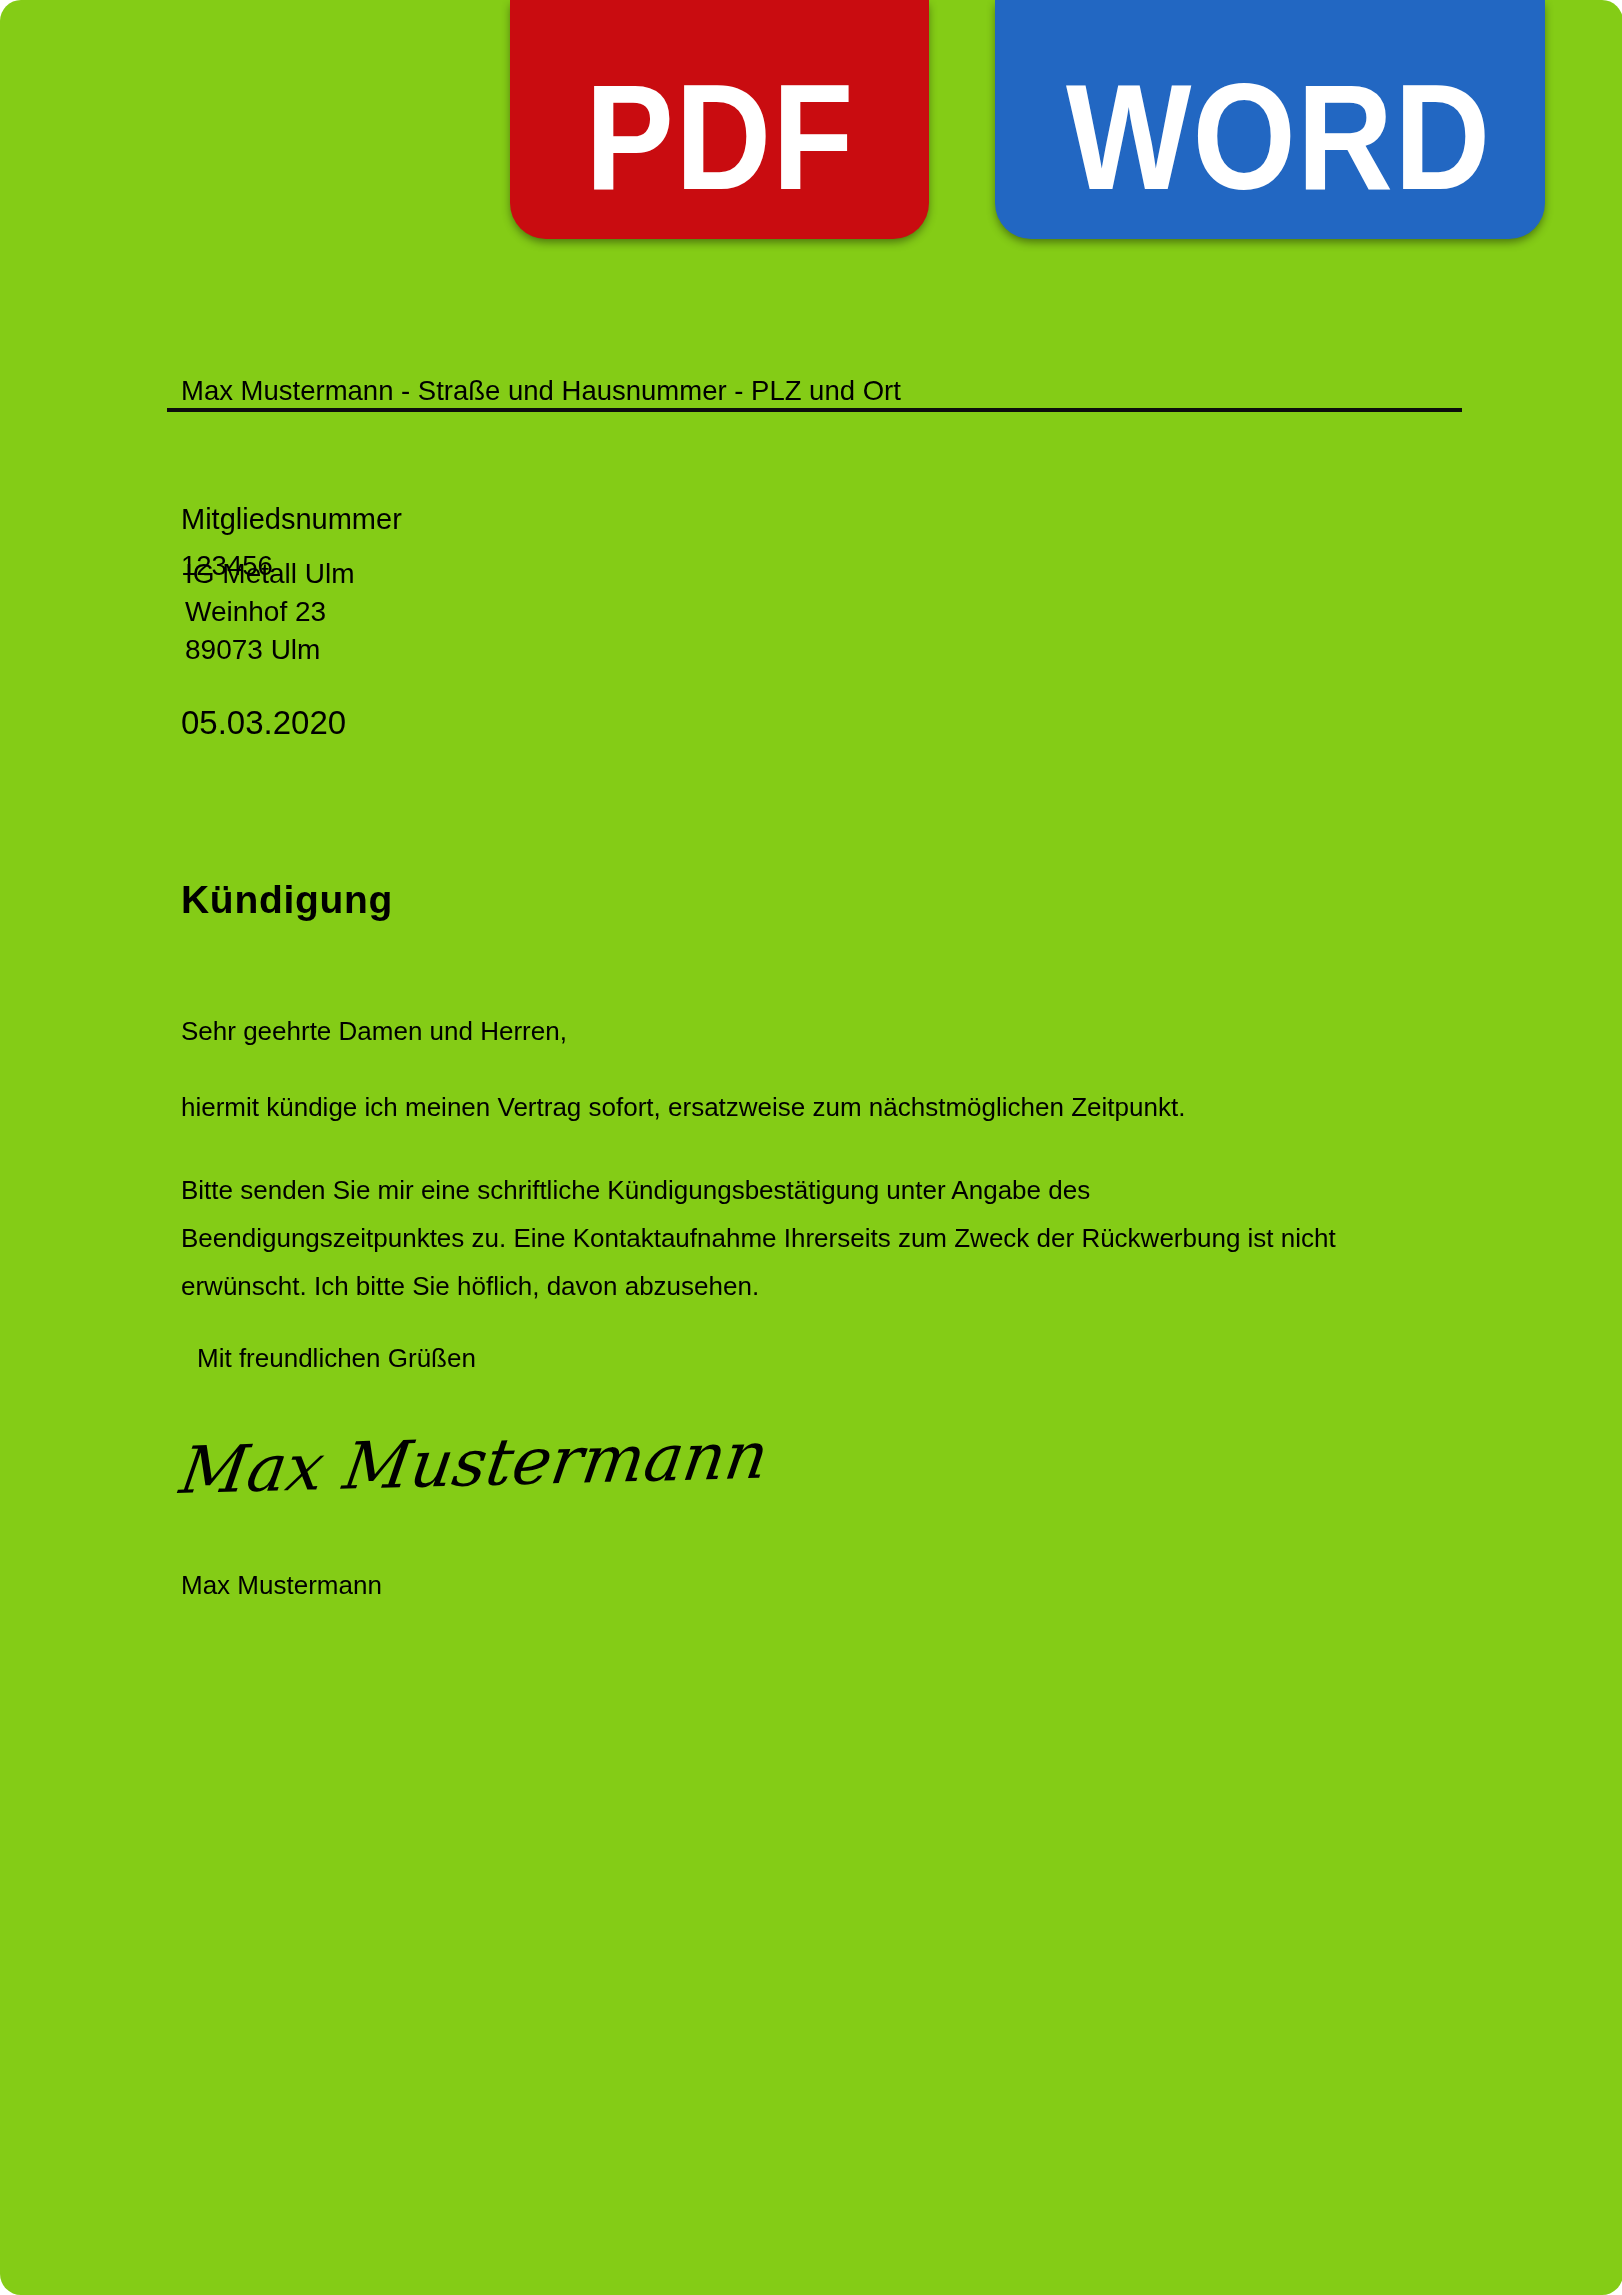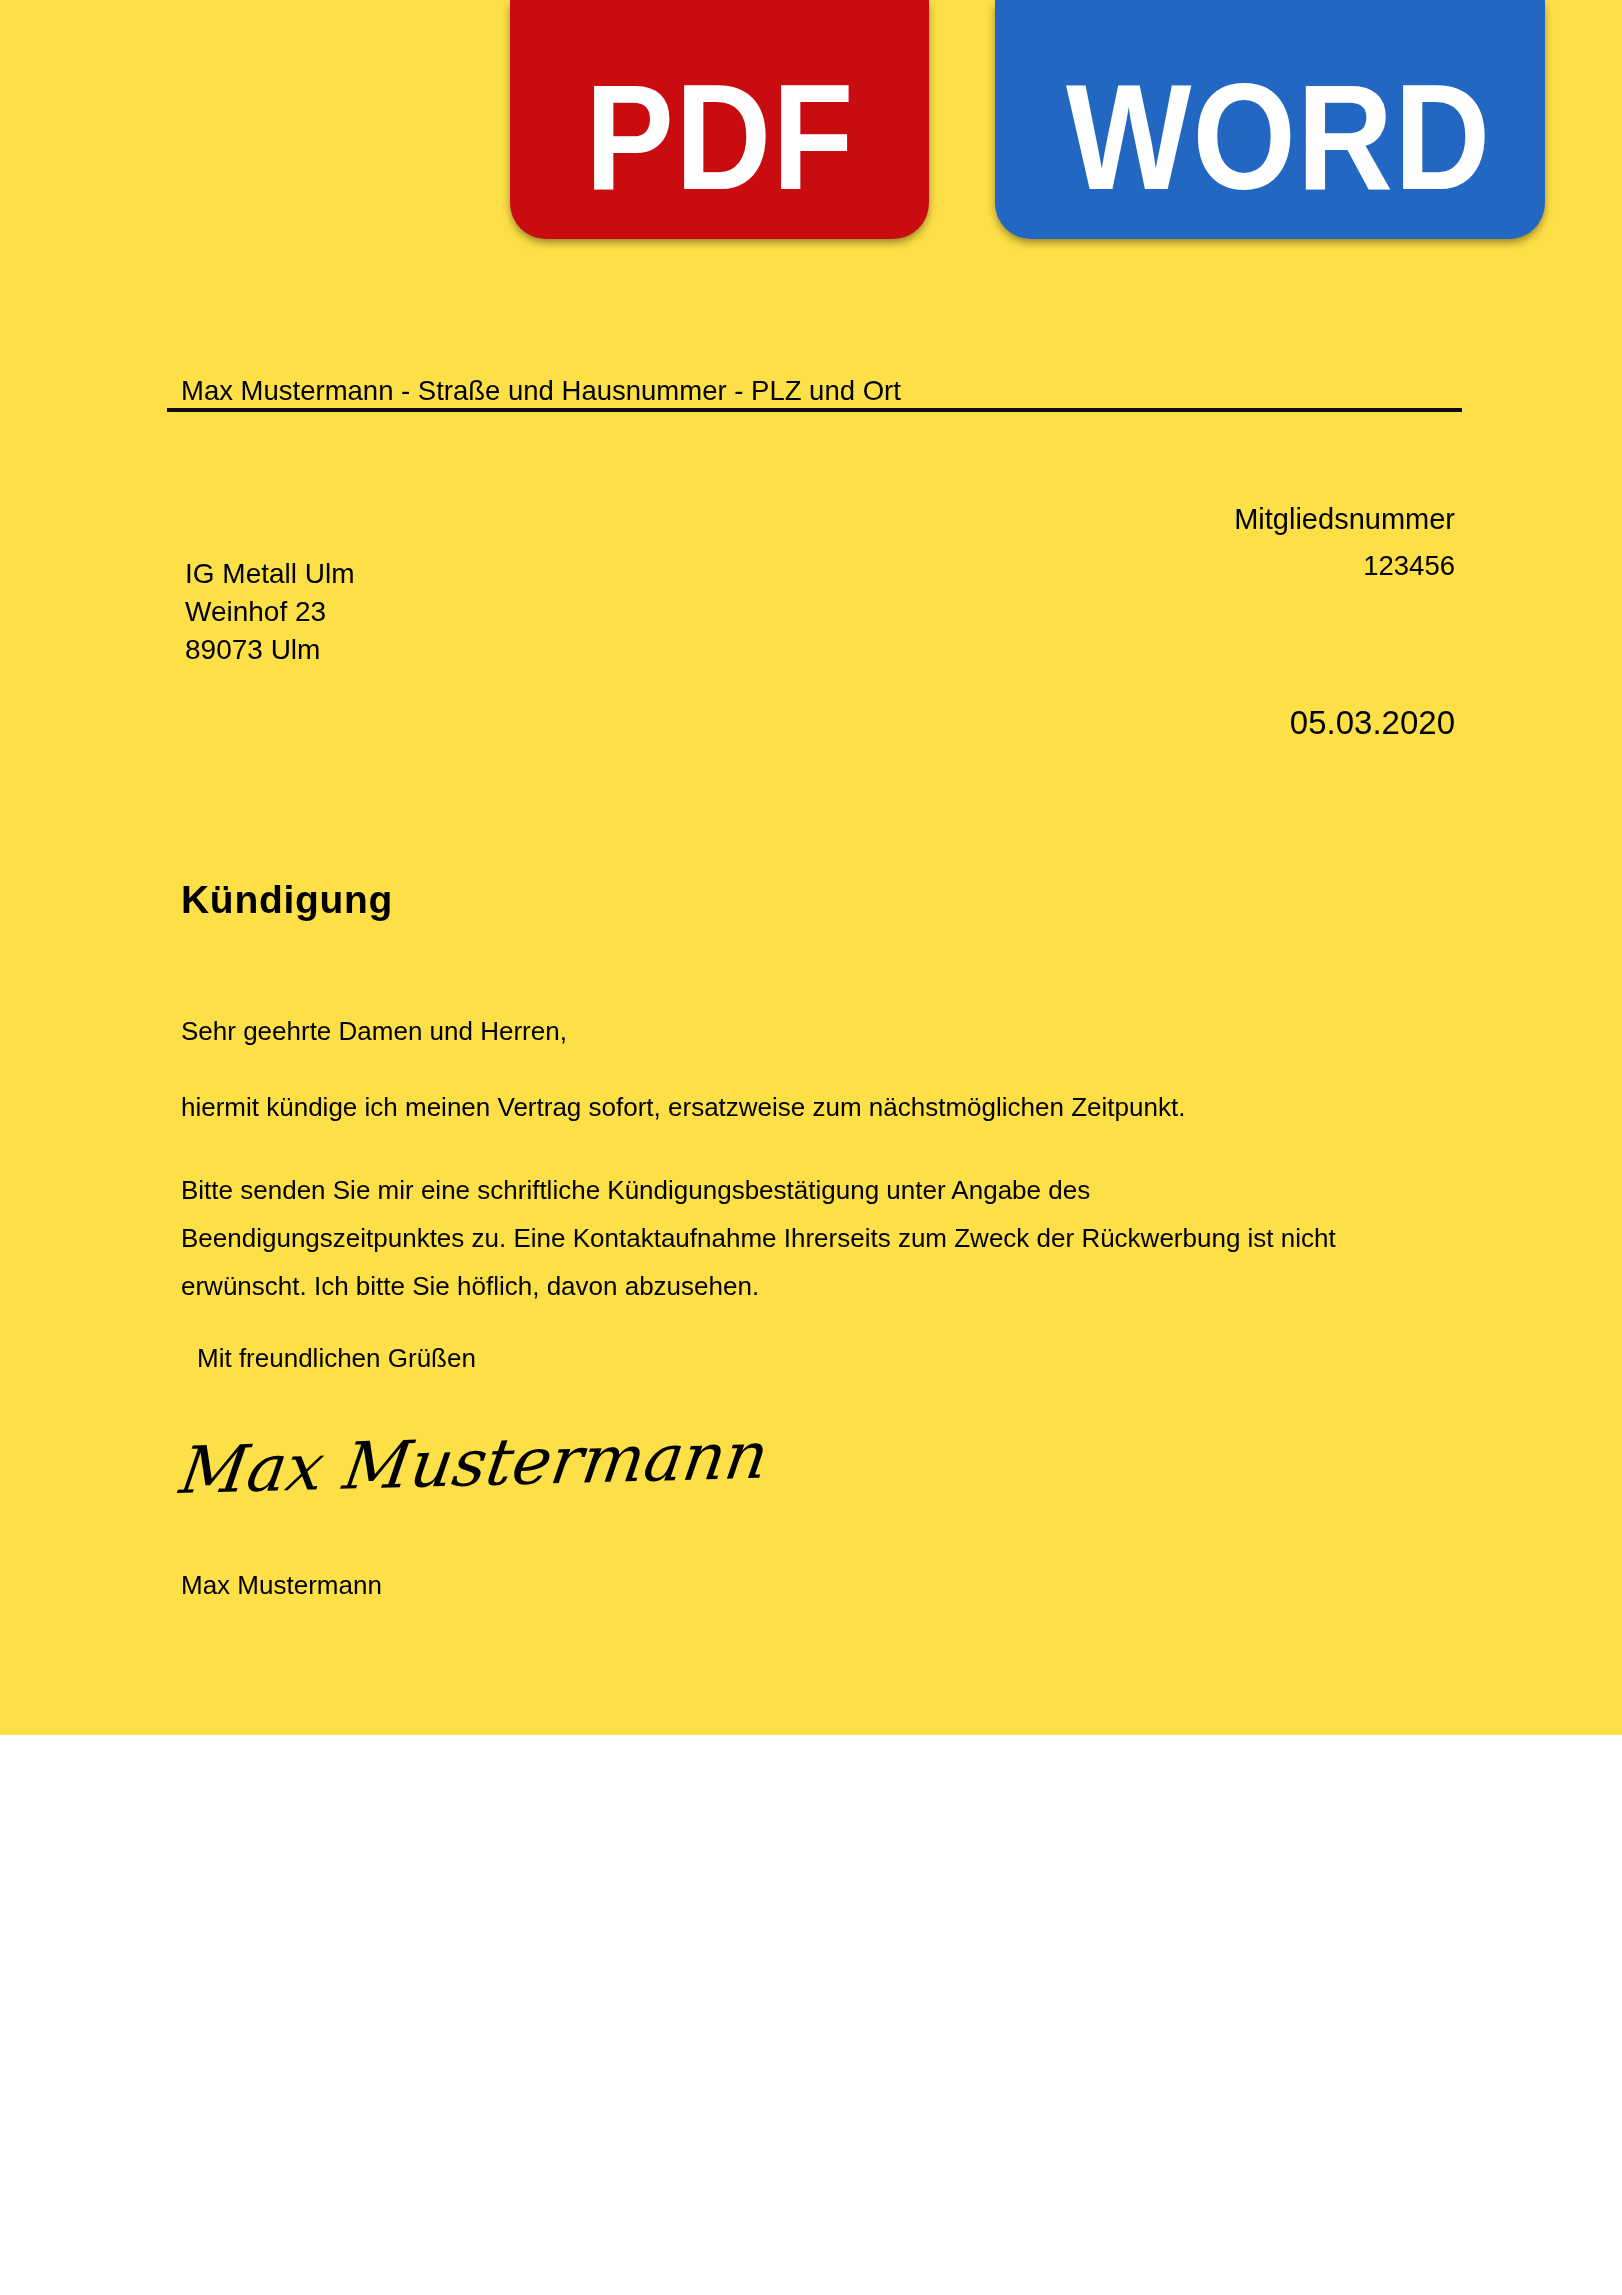--- a/index.html
+++ b/index.html
@@ -1,24 +1,25 @@
 <!DOCTYPE html>
 <html style="font-size:10.5px"><head>
 <meta charset="utf-8">
 <style>
   * { margin:0; padding:0; box-sizing:border-box; }
   html,body { background:#ffffff; }
   .page {
     position:relative;
     width:1623px;
-    height:1735px;
-    background:#fde047;
+    height:2295px;
+    background:#84cc16;
     font-family:"Liberation Sans", sans-serif;
     color:#000000;
     overflow:hidden;
+    border-radius:21px;
   }
 
   
   .dl-btn {
     position:absolute;
     top:0;
     display:flex;
     align-items:center;
     justify-content:center;
     padding-top:34px;
@@ -38,21 +39,21 @@
     transform-origin:center;
   }
   .btn-pdf  { left:510px;  width:419px; height:239px; }
   .btn-word { left:995px; width:550px; height:239px;padding-left:17px; }
 
   
   .abs { position:absolute; line-height:1.25; }
   .sender-line { left:181px; top:374px; font-size:27.5px; }
   .rule { position:absolute; left:167px; top:408px; width:1295px; height:3.9px; background:#0c0c0c; }
 
-  .right-field { position:absolute; left:181px; width:1274px; text-align:right; }
+  .right-field { position:absolute; left:181px; width:1274px; }
   .member-label { top:503px; font-size:29px; }
   .member-value { top:550px; font-size:27.5px; }
   .date-field   { top:704px; font-size:33px; }
 
   .recipient { left:185px; top:555px; font-size:28px; line-height:38px; }
 
   .subject { left:181px; top:876px; font-size:39px; font-weight:800; letter-spacing:0.7px;text-align:right; }
 
   .salutation { left:181px; top:1015px; font-size:26px; }
   .para1      { left:181px; top:1091px; font-size:26px; }

